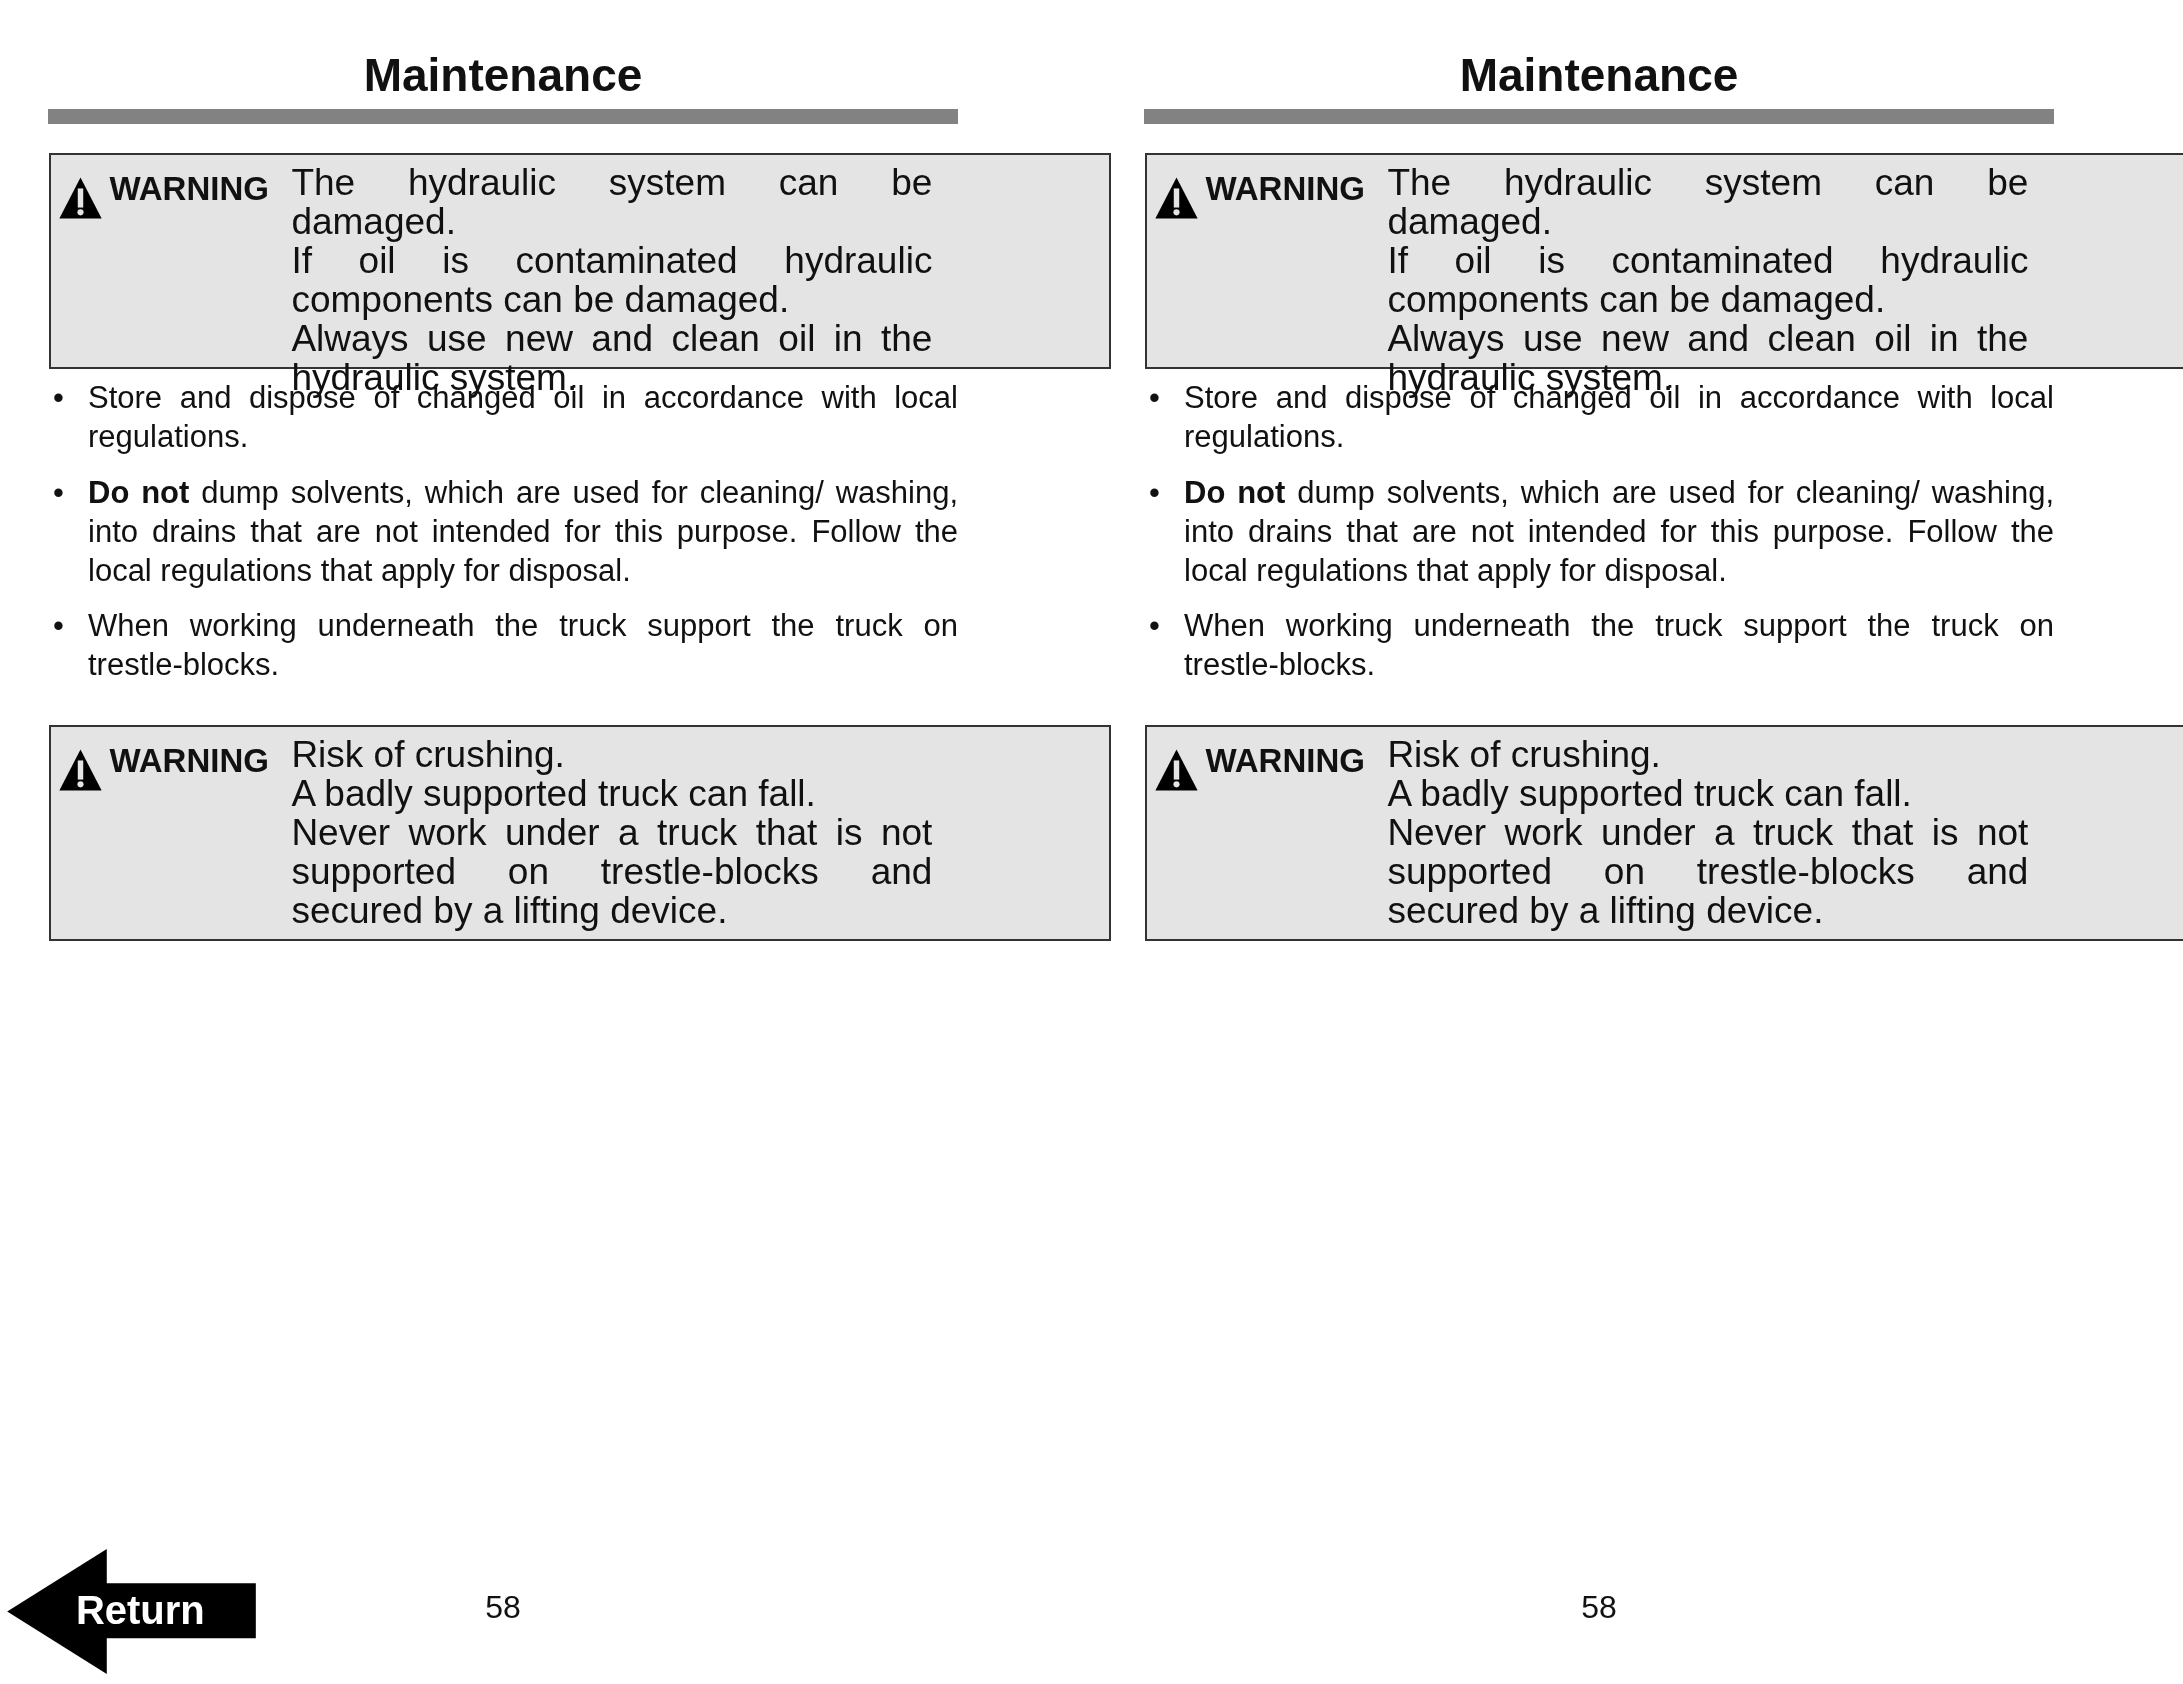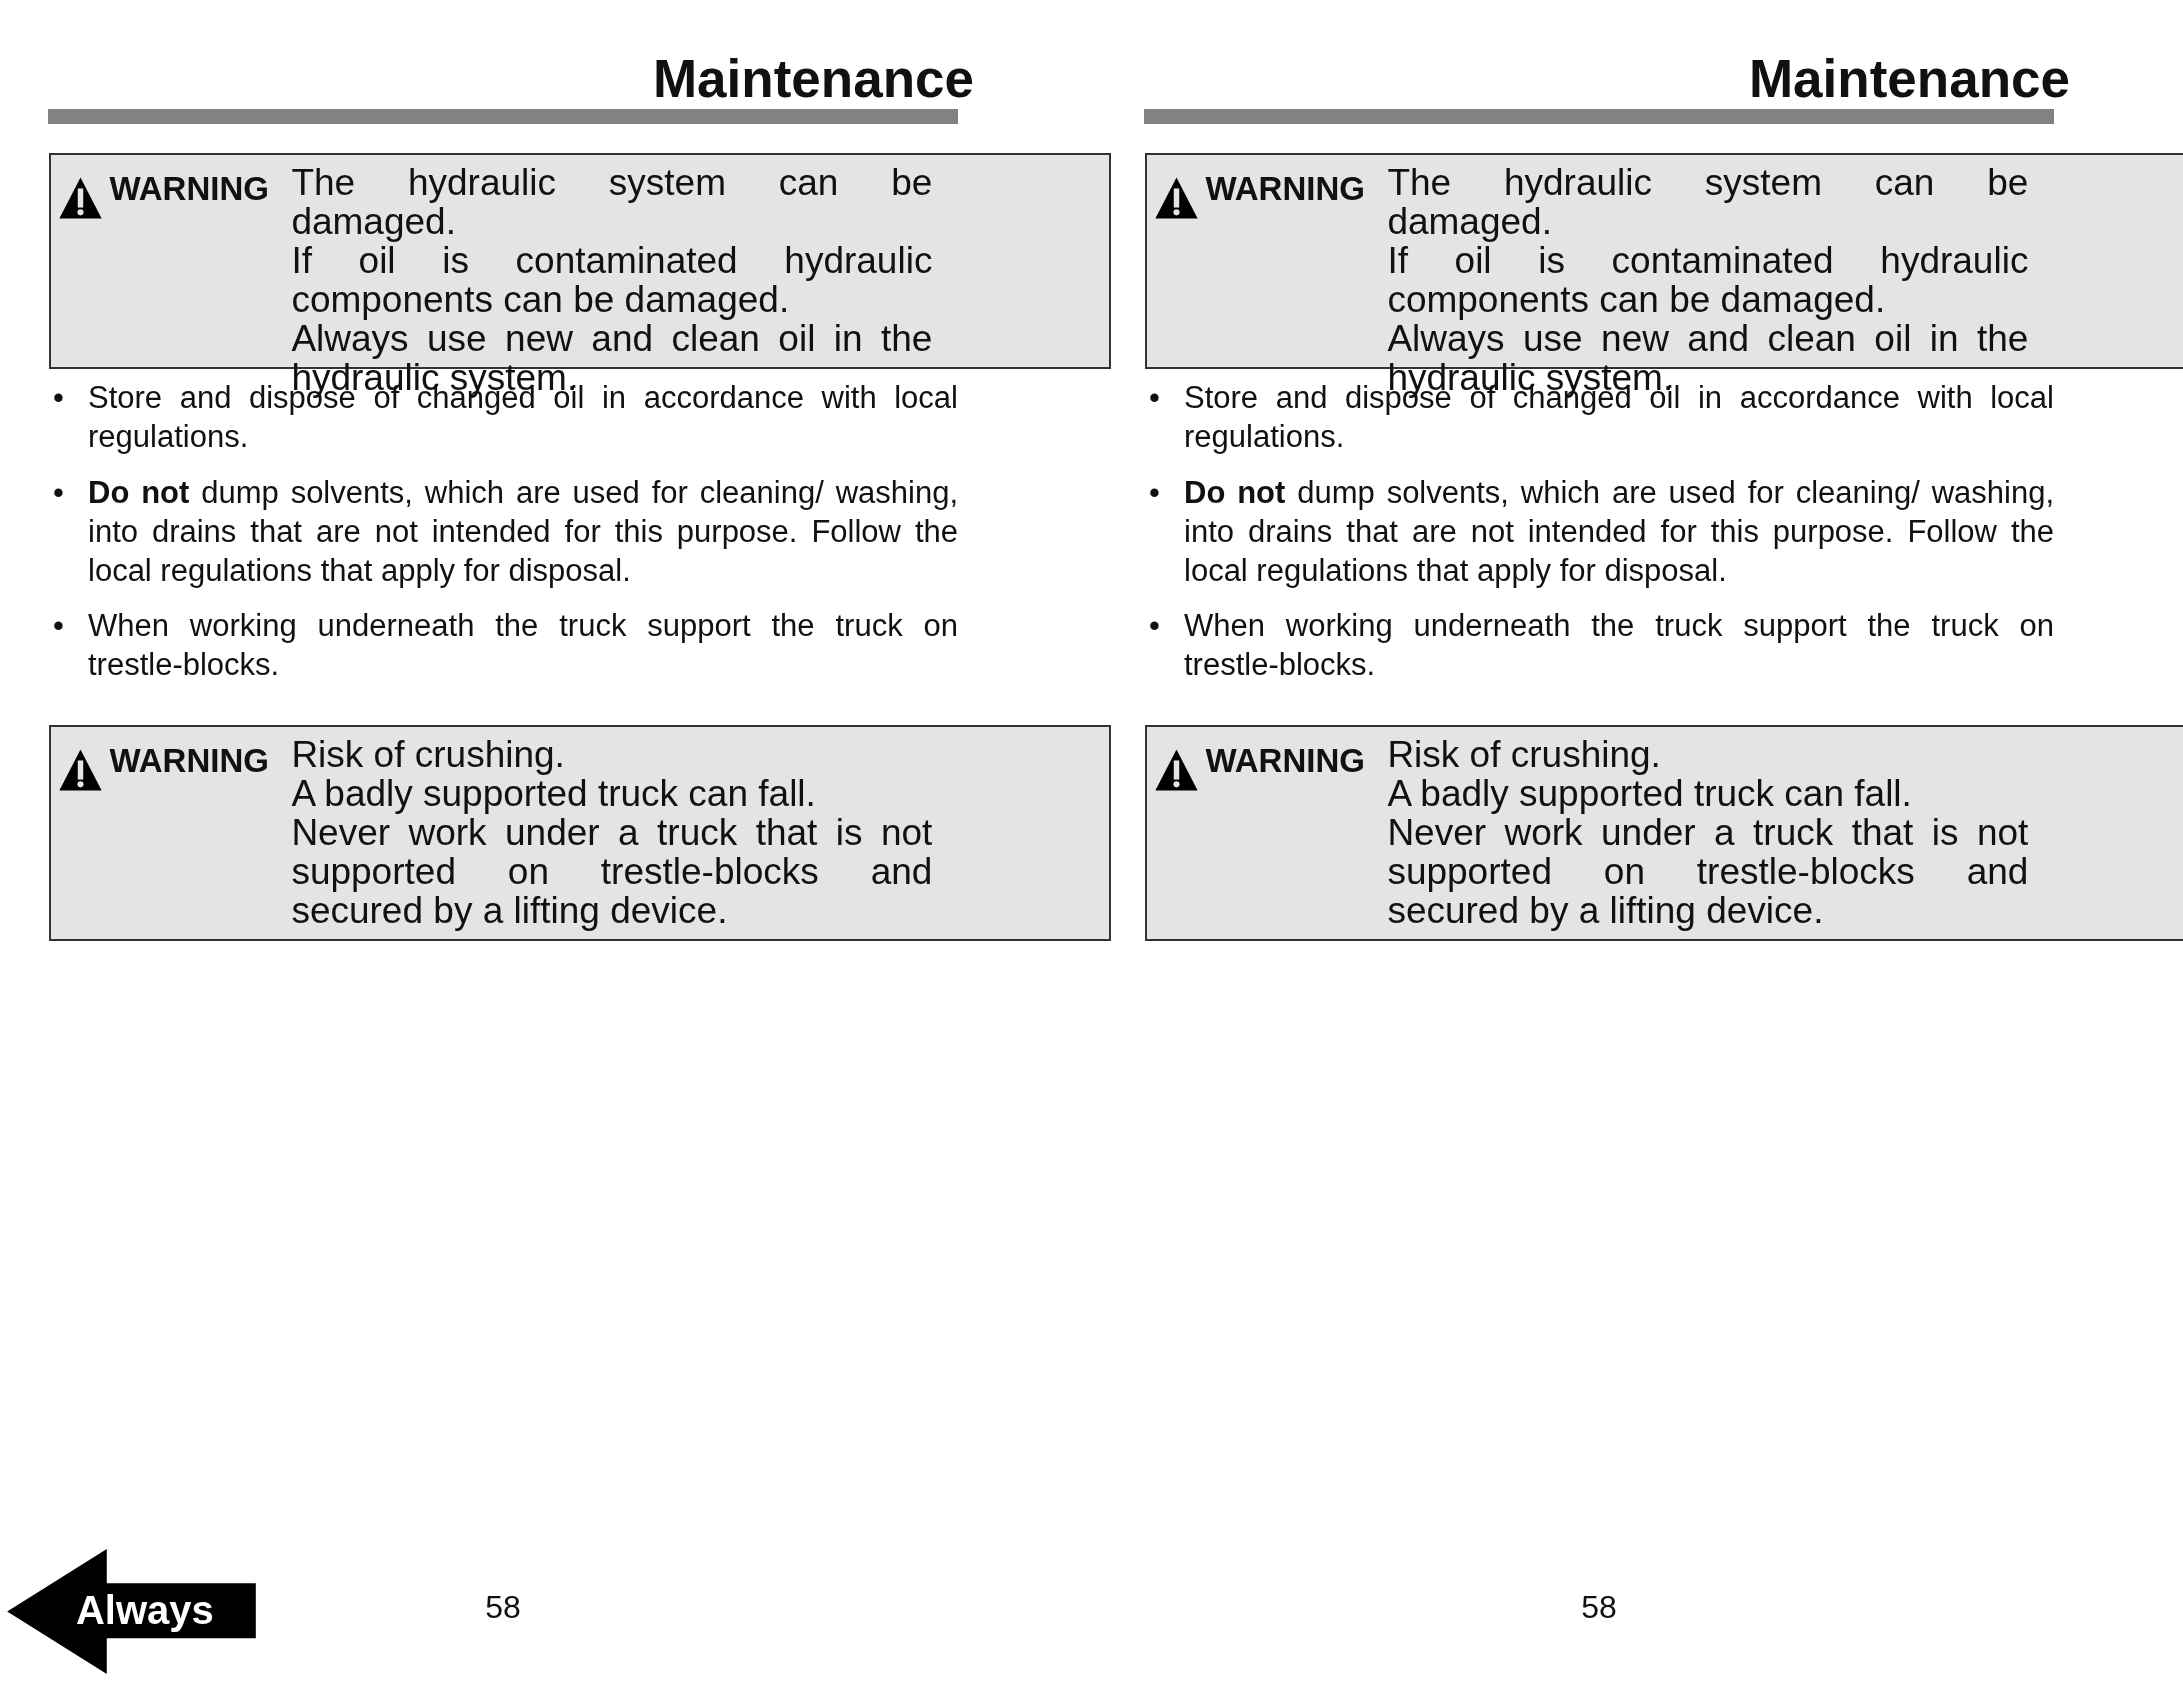--- a/index.html
+++ b/index.html
@@ -1,22 +1,22 @@
 <!DOCTYPE html>
 <html style="font-size:11px"><head>
 <meta charset="utf-8">
 <style>
   html, body { margin: 0; padding: 0; background: #ffffff; }
   body { width: 2183px; height: 1684px; position: relative; overflow: hidden;
          font-family: "Liberation Sans", sans-serif; color: #111; }
   .page { position: absolute; top: 0; width: 910px; height: 1585px; }
   .page.left { left: 48px; }
   .page.right { left: 1144px; }
-  .title { position: absolute; top: 48px; left: 16px; width: 910px; text-align: right;
-           font-weight: bold; font-size: 53px; letter-spacing: 0; }
+  .title { position: absolute; top: 48px; left: 0; width: 910px; text-align: center;
+           font-weight: bold; font-size: 46px; letter-spacing: 0; }
   .rule { position: absolute; top: 109px; left: 0; width: 910px; height: 15px; background: #828282; }
   .warn { position: absolute; left: 1.4px; width: 1062px; background: #e4e4e4; border: 2.1px solid #333;
           box-sizing: border-box; }
   .warn.w1 { top: 153px; height: 216px; }
   .warn.w2 { top: 725px; height: 216px; }
   .warn .icon { position: absolute; left: 6.9px; top: 20.7px; width: 45px; height: 44px; }
   .warn .label { position: absolute; left: 58px; top: 15px; font-weight: bold; font-size: 33px; }
   .warn .body { position: absolute; left: 240px; top: 8.3px; width: 641px; font-size: 37px; line-height: 39px; text-align: justify; }
   .warn .body div { text-align: justify; text-align-last: left; }
   .bullets { position: absolute; top: 378px; left: 0; width: 910px; margin: 0; padding: 0; list-style: none; }
@@ -128,15 +128,15 @@
     </div>
   </div>
 
   <div class="pagenum">58</div>
 </div>
 
 <div class="return-btn">
   <svg width="249" height="125" viewBox="0 0 362 182">
     <polygon points="0,91 145,0 145,50 362,50 362,130 145,130 145,182" fill="#000"></polygon>
   </svg>
-  <span class="txt">Always</span>
+  <span class="txt">Return</span>
 </div>
 
 
 </body></html>

